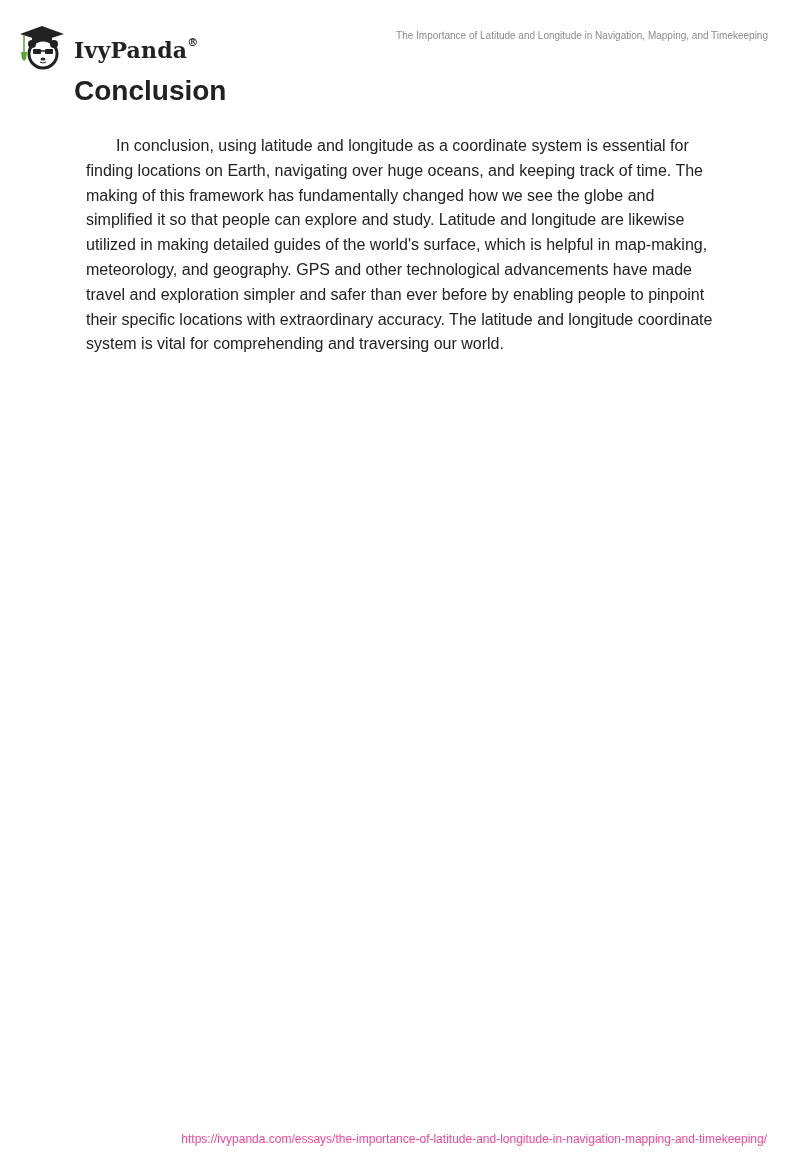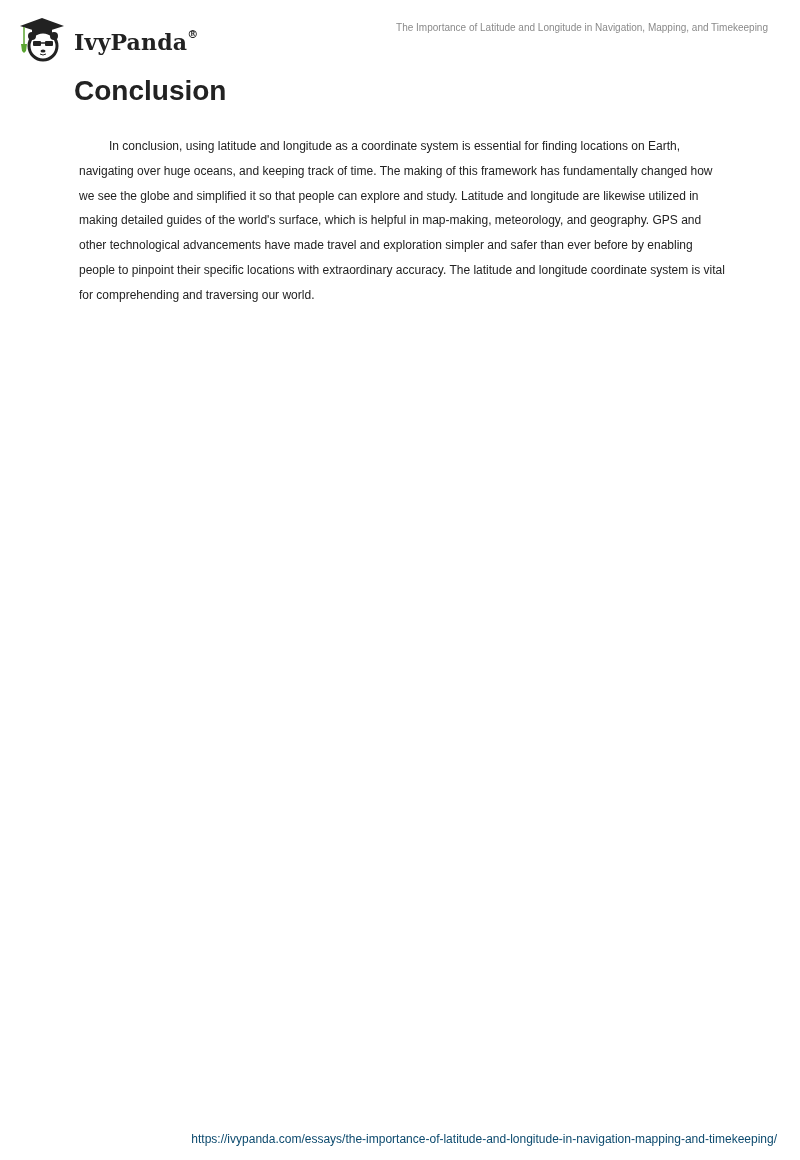--- a/index.html
+++ b/index.html
@@ -10,21 +10,21 @@
     body {
       width: 800px;
       height: 1160px;
       position: relative;
       overflow: hidden;
       font-family: "Liberation Sans", sans-serif;
       color: #222222;
     }
     .header {
       position: absolute;
-      top: 8px;
+      top: 16px;
       left: 0;
       width: 800px;
       height: 60px;
     }
     .logo {
       position: absolute;
       left: 18px;
       top: 8px;
       display: flex;
       align-items: center;
@@ -61,41 +61,41 @@
       width: 660px;
     }
     h2 {
       font-size: 28px;
       font-weight: bold;
       color: #222;
       margin: 0;
       line-height: 46px;
     }
     p {
-      font-size: 12px;
+      font-size: 16px;
       line-height: 24.8px;
-      margin: 5px;
+      margin: 12px;
       color: #222;
       text-indent: 30px;
     }
     .section1-p {
       margin-top: 20px;
     }
     .section2-h {
       margin-top: 18px;
     }
     .section2-p {
       margin-top: 20px;
     }
     .footer-url {
       position: absolute;
-      right: 23px;
+      right: 33px;
       top: 1132px;
       font-size: 12px;
-      color: #0c4a6e;
+      color: #ec4899;
     }
   </style>
 </head>
 <body>
 
 <div class="header">
   <div class="logo">
     <svg viewBox="0 0 48 46">
 
       <polygon points="24,2 46,10 24,17 2,10" fill="#222"></polygon>

